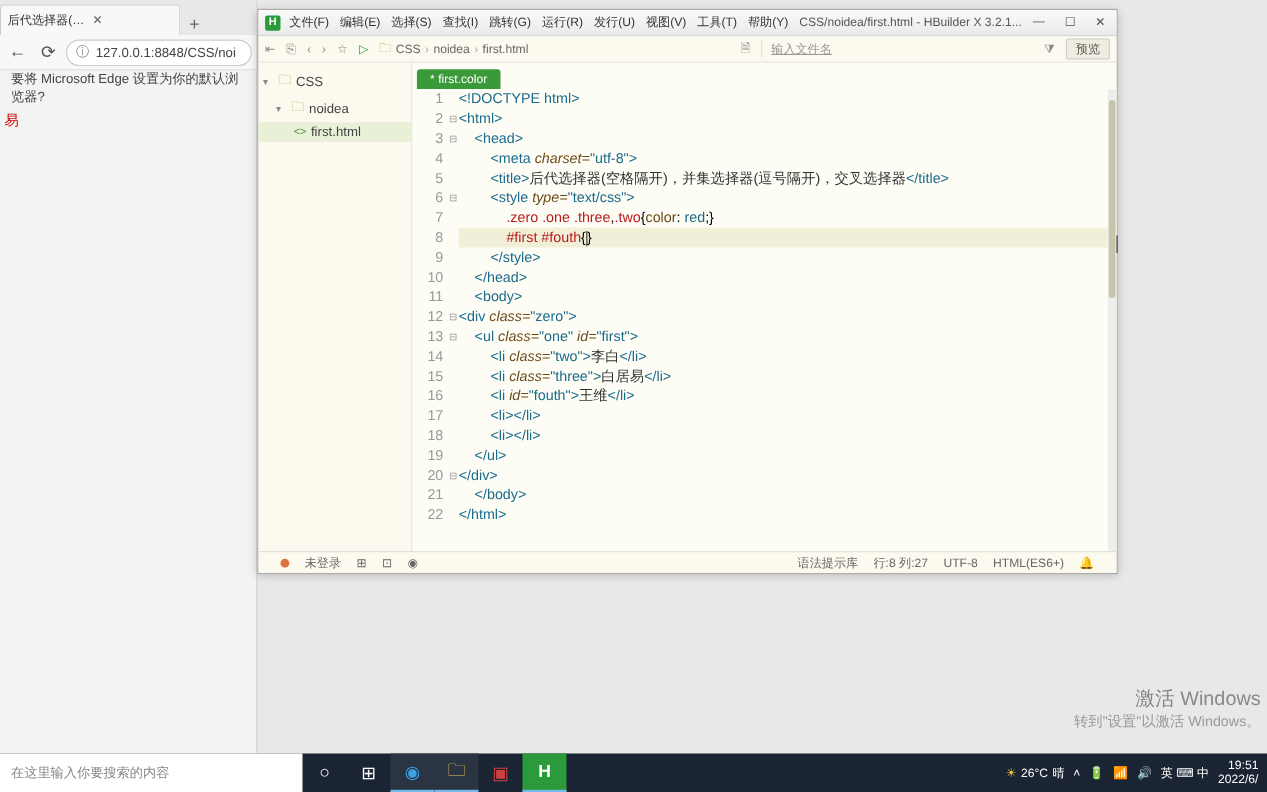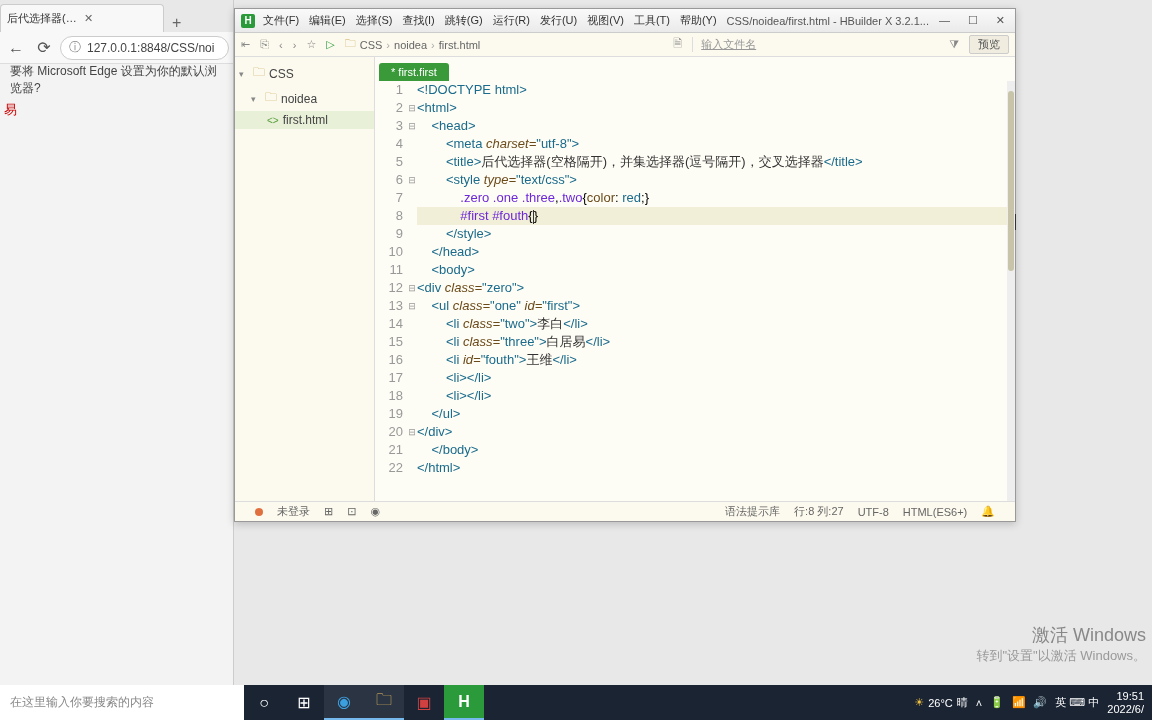--- a/index.html
+++ b/index.html
@@ -56,41 +56,41 @@
 .gutter div { height: 18px; line-height: 18px; }
 .fold-col { width: 10px; color: #999; font-size: 9px; }
 .fold-col div { height: 18px; line-height: 18px; text-align: center; }
 .code-lines { flex: 1; }
 .code-lines .ln { height: 18px; line-height: 18px; white-space: pre; }
 .code-lines .ln.hl { background: #f2efd8; }
 .tag { color: #1a6b8c; }
 .attr { color: #6b4a1a; font-style: italic; }
 .str { color: #1a6b8c; }
 .txt { color: #333; text-align: right; }
-.sel { color: #6d28d9; }
+.sel { color: #b91c1c; }
 .prop { color: #6b4a1a; }
 .val { color: #1a6b8c; }
 .cursor-caret { display: inline-block; width: 1px; height: 14px; background: #333; vertical-align: middle; }
 .code-scroll { position: absolute; right: 0; top: 0; bottom: 0; width: 8px; background: #eee; }
 .code-scroll-thumb { position: absolute; right: 1px; top: 10px; width: 6px; height: 180px; background: #c8c4aa; border-radius: 3px; }
 
 .hb-status { height: 20px; border-top: 1px solid #ddd; background: #fcfaee; display: flex; align-items: center; font-size: 11px; padding: 0 20px; gap: 14px; color: #666; }
 .hb-status .login-dot { width: 8px; height: 8px; border-radius: 50%; background: #e07040; }
 .hb-status .spacer { flex: 1; }
 .hb-status .bell { color: #999; }
 
 .text-cursor { position: absolute; top: 205px; left: 780px; width: 1px; height: 16px; background: #333; }
 
 
 .watermark { position: absolute; right: 6px; bottom: 55px; font-size: 13px; color: #999; text-align: right; margin-top: 11px; }
 .watermark .big { font-size: 18px; color: #888; }
 
 
 .taskbar { position: absolute; bottom: 0; left: 0; right: 0; height: 35px; background: #1a2433; display: flex; align-items: center; color: #fff; font-size: 12px; }
-.search-box { width: 244px; height: 35px; background: #fff; color: #888; display: flex; align-items: center; padding: 0 10px; }
+.search-box { width: 275px; height: 35px; background: #fff; color: #888; display: flex; align-items: center; padding: 0 10px; }
 .task-icons { display: flex; align-items: center; height: 100%; }
 .task-icons .ti { width: 40px; height: 35px; display: flex; align-items: center; justify-content: center; cursor: pointer; font-size: 16px; }
 .task-icons .ti.active { border-bottom: 2px solid #76b9ed; background: #2a3443; }
 .tray { margin-left: auto; display: flex; align-items: center; gap: 8px; padding-right: 8px; font-size: 11px; }
 .tray .weather { display: flex; align-items: center; gap: 4px; }
 .tray .clock { text-align: right; line-height: 1.1; }
 </style>
 </head>
 <body>
 
@@ -174,21 +174,21 @@
         <span class="tree-folder">🗀</span>
         <span>noidea</span>
       </div>
       <div class="tree-item indent2 selected">
         <span class="tree-file-icon">&lt;&gt;</span>
         <span>first.html</span>
       </div>
     </div>
     <div class="hb-editor">
       <div class="hb-tabs">
-        <div class="hb-tab">* first.first</div>
+        <div class="hb-tab">* first.color</div>
       </div>
       <div class="code-area">
         <div class="gutter" id="gutter">
             <div>1</div>
             <div>2</div>
             <div>3</div>
             <div>4</div>
             <div>5</div>
             <div>6</div>
             <div>7</div>

